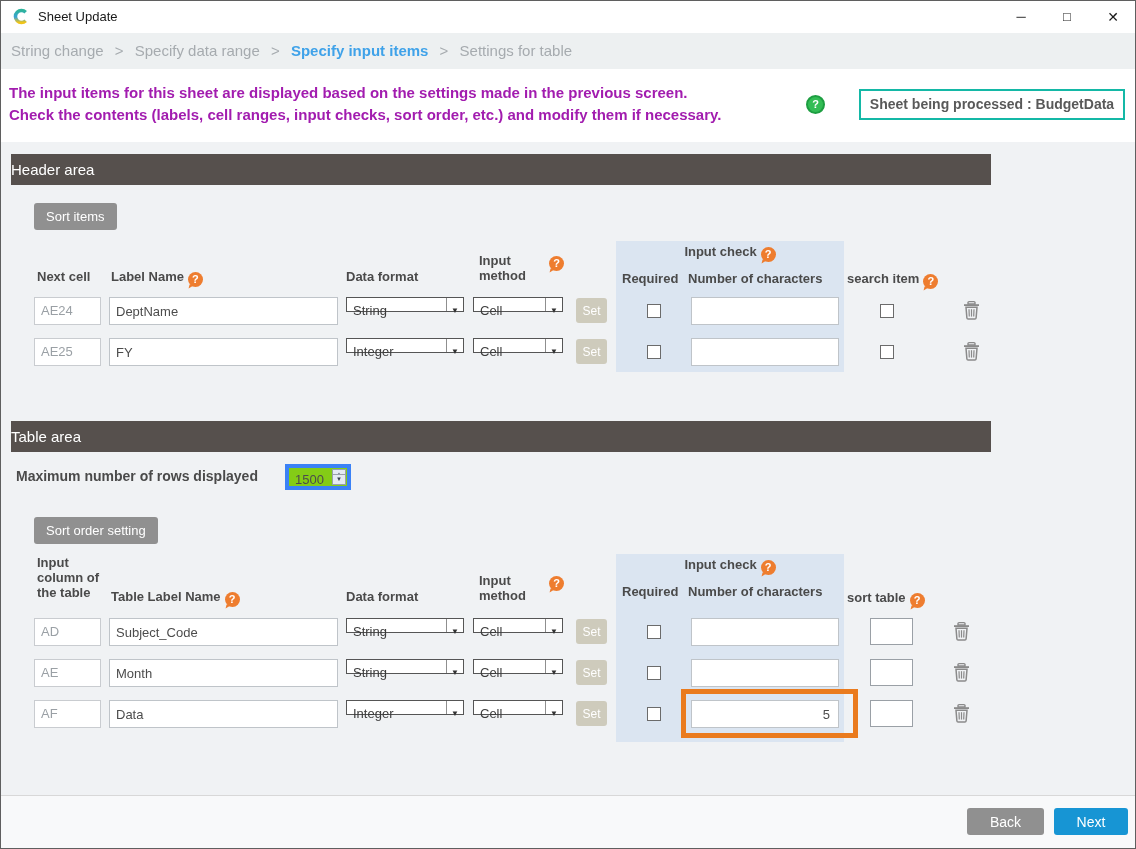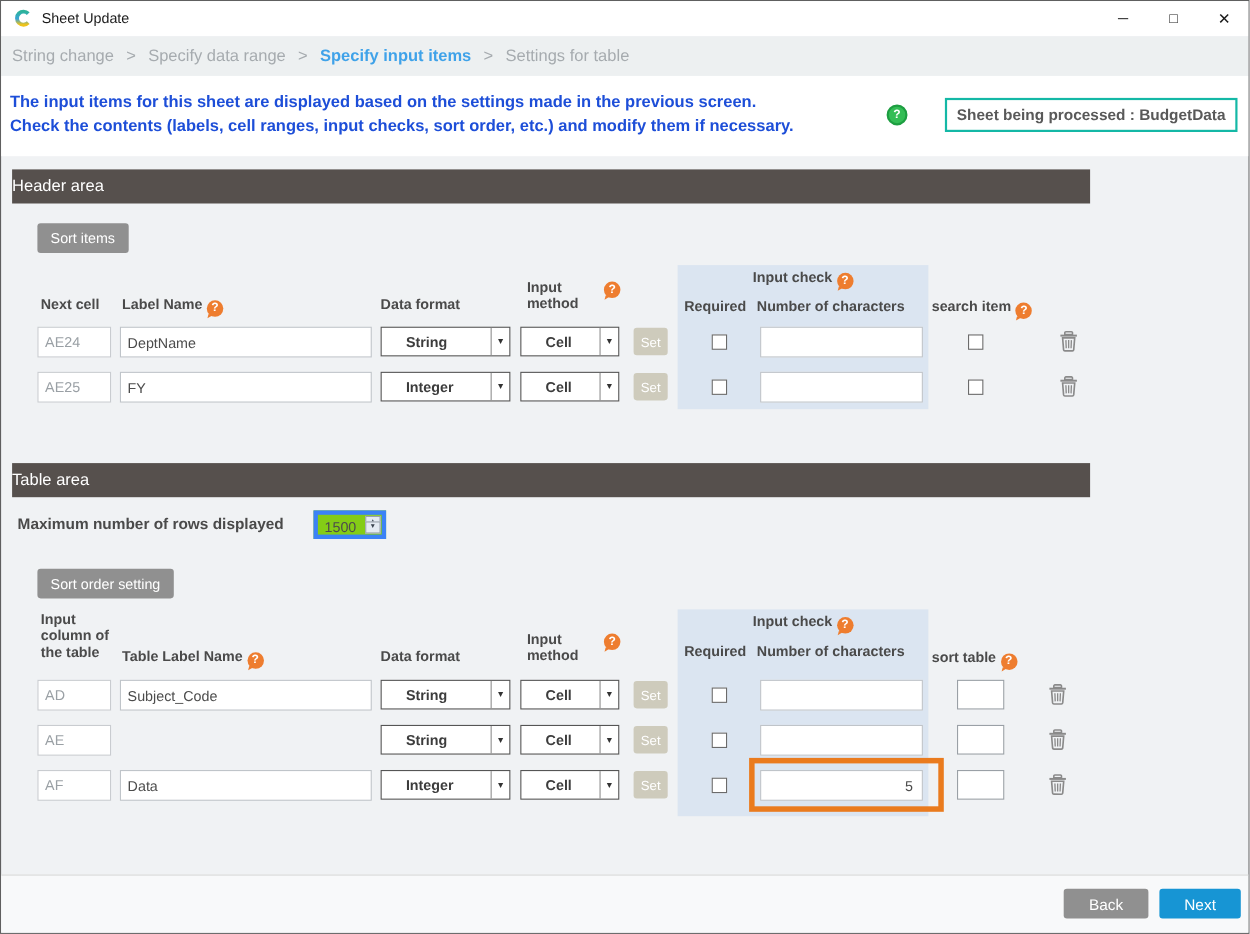--- a/index.html
+++ b/index.html
@@ -15,21 +15,21 @@
   .winbtn{position:absolute;top:0;width:38px;height:32px;text-align:center;line-height:32px;
     font-size:13px;color:#1a1a1a;cursor:default;}
   #btn-min{left:1001px;}#btn-max{left:1047px;}#btn-close{left:1093px;font-size:14px;}
   
   .breadcrumb{position:absolute;top:32px;left:0;right:0;height:36px;background:#edf0f1;
     font-size:15px;color:#a6abaf;line-height:36px;padding-left:10px;box-sizing:border-box;white-space:nowrap;}
   .bc-sep{margin:0 7px;color:#a6abaf;}
   .bc-active{color:#3fa2e9;font-weight:bold;}
   
   .intro{position:absolute;top:68px;left:0;right:0;height:73px;background:#ffffff;}
-  .intro-line{position:absolute;left:8px;font-size:15px;font-weight:bold;color:#1d4ed8;white-space:nowrap;}
+  .intro-line{position:absolute;left:8px;font-size:15px;font-weight:bold;color:#a21caf;white-space:nowrap;}
   #intro-l1{top:83px;}#intro-l2{top:105px;}
   .help-green{position:absolute;left:805px;top:94px;width:15px;height:15px;border-radius:50%;
     background:#33bd55;border:2px solid #1d9e41;color:#fff;font-size:11px;font-weight:bold;
     line-height:15px;text-align:center;cursor:pointer;}
   .badge{position:absolute;left:858px;top:88px;width:266px;height:31px;border:2px solid #14b8a6;
     box-sizing:border-box;background:#fff;text-align:center;line-height:27px;
     font-size:14px;font-weight:bold;color:#595959;}
   
   .secbar{position:absolute;left:10px;width:980px;height:31px;background:#56504d;color:#fff;
     font-size:15px;line-height:31px;box-sizing:border-box;}
@@ -52,22 +52,22 @@
     text-align:center;vertical-align:-2px;margin-left:4px;cursor:pointer;}
   .q::after{content:"";position:absolute;left:1px;bottom:-2px;border-style:solid;
     border-width:4px 4px 0 0;border-color:#ee7d2f transparent transparent transparent;transform:rotate(15deg);}
   .q-abs{position:absolute;margin:0;}
   
   .row{position:absolute;left:0;width:100%;height:28px;}
   .refbox{position:absolute;left:33px;width:67px;height:28px;background:#fff;border:1px solid #c9ccd0;
     box-sizing:border-box;color:#9aa0a5;font-size:13px;line-height:26px;padding-left:6px;}
   .lblinput{position:absolute;left:108px;width:229px;height:28px;border:1px solid #bfc4c9;
     box-sizing:border-box;font-size:13px;color:#4c4c4c;padding:0 6px;font-family:inherit;background:#fff;}
-  .sel{position:absolute;height:27px;background:#fff;border:1px solid #555;box-sizing:border-box;
-    font-size:13px;color:#3c3c3c;line-height:25px;padding-left:22px;cursor:pointer;font-weight:bold;}
+  .sel{position:absolute;height:15px;background:#fff;border:1px solid #555;box-sizing:border-box;
+    font-size:13px;color:#3c3c3c;line-height:25px;padding-left:6px;cursor:pointer;}
   .sel-format{left:345px;width:118px;}
   .sel-method{left:472px;width:90px;}
   .arr{position:absolute;right:0;top:0;bottom:0;width:16px;border-left:1px solid #8f8f8f;
     text-align:center;font-size:8px;line-height:25px;color:#333;}
   .setbtn{position:absolute;left:575px;top:1px;width:31px;height:25px;background:#cecbbc;border:none;
     border-radius:3px;color:#fff;font-size:12px;font-family:inherit;}
   .cb{position:absolute;left:646px;top:7px;width:14px;height:14px;border:1px solid #6b6b6b;
     background:#fff;box-sizing:border-box;cursor:pointer;}
   .cb-search{left:879px;}
   .charsinput{position:absolute;left:690px;width:148px;height:28px;border:1px solid #bfc4c9;
@@ -241,20 +241,21 @@
           <path d="M3 7.2 h11 l-0.9 10.8 a1.2 1.2 0 0 1 -1.2 1 H5.1 a1.2 1.2 0 0 1 -1.2 -1 z" fill="none" stroke="#8a8a8a" stroke-width="1.5"></path>
           <line x1="6" y1="9.2" x2="6.3" y2="16.6" stroke="#8a8a8a" stroke-width="1.2"></line>
           <line x1="8.5" y1="9.2" x2="8.5" y2="16.6" stroke="#8a8a8a" stroke-width="1.2"></line>
           <line x1="11" y1="9.2" x2="10.7" y2="16.6" stroke="#8a8a8a" stroke-width="1.2"></line>
         </svg>
     </button>
   </div>
 
   <div class="row" style="top:658px;">
     <div class="refbox">AE</div>
+    <input class="lblinput" value="Month" style="">
     <div class="sel sel-format"><span>String</span><span class="arr">▼</span></div>
     <div class="sel sel-method"><span>Cell</span><span class="arr">▼</span></div>
     <button class="setbtn">Set</button>
     <span class="cb"></span>
     <input class="charsinput" style="">
     <input class="sortinput" style="">
     <button class="trash trash-t">
       <svg viewBox="0 0 17 20" width="17" height="20">
           <path d="M6 1.6 h5 a1 1 0 0 1 1 1 V4 H5 V2.6 a1 1 0 0 1 1-1 z" fill="none" stroke="#8a8a8a" stroke-width="1.4"></path>
           <rect x="1" y="4.2" width="15" height="1.8" fill="#8a8a8a"></rect>

